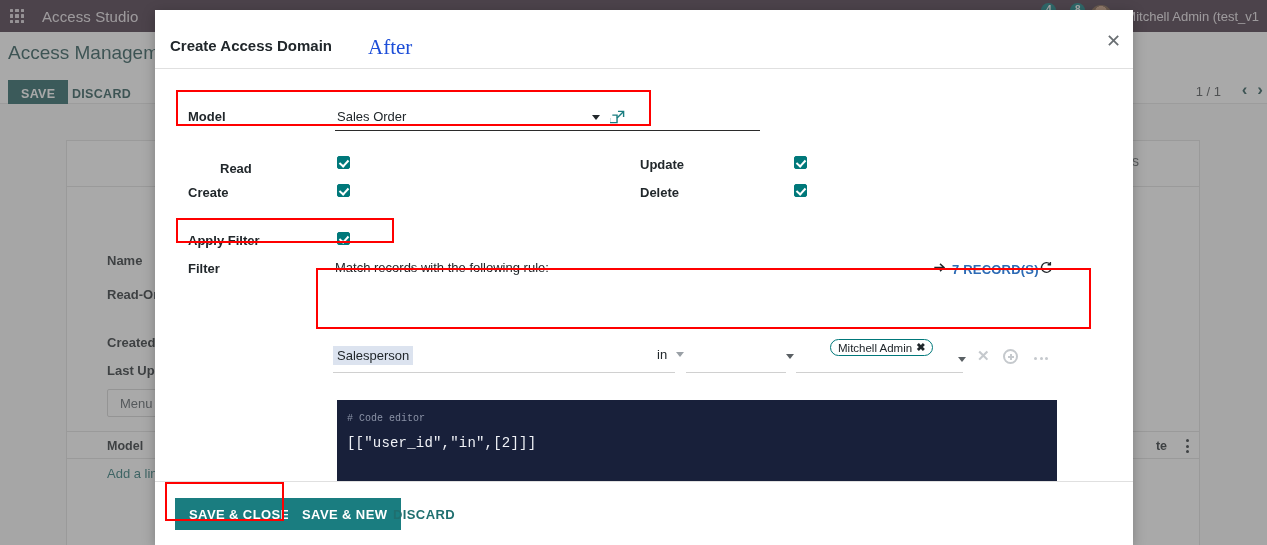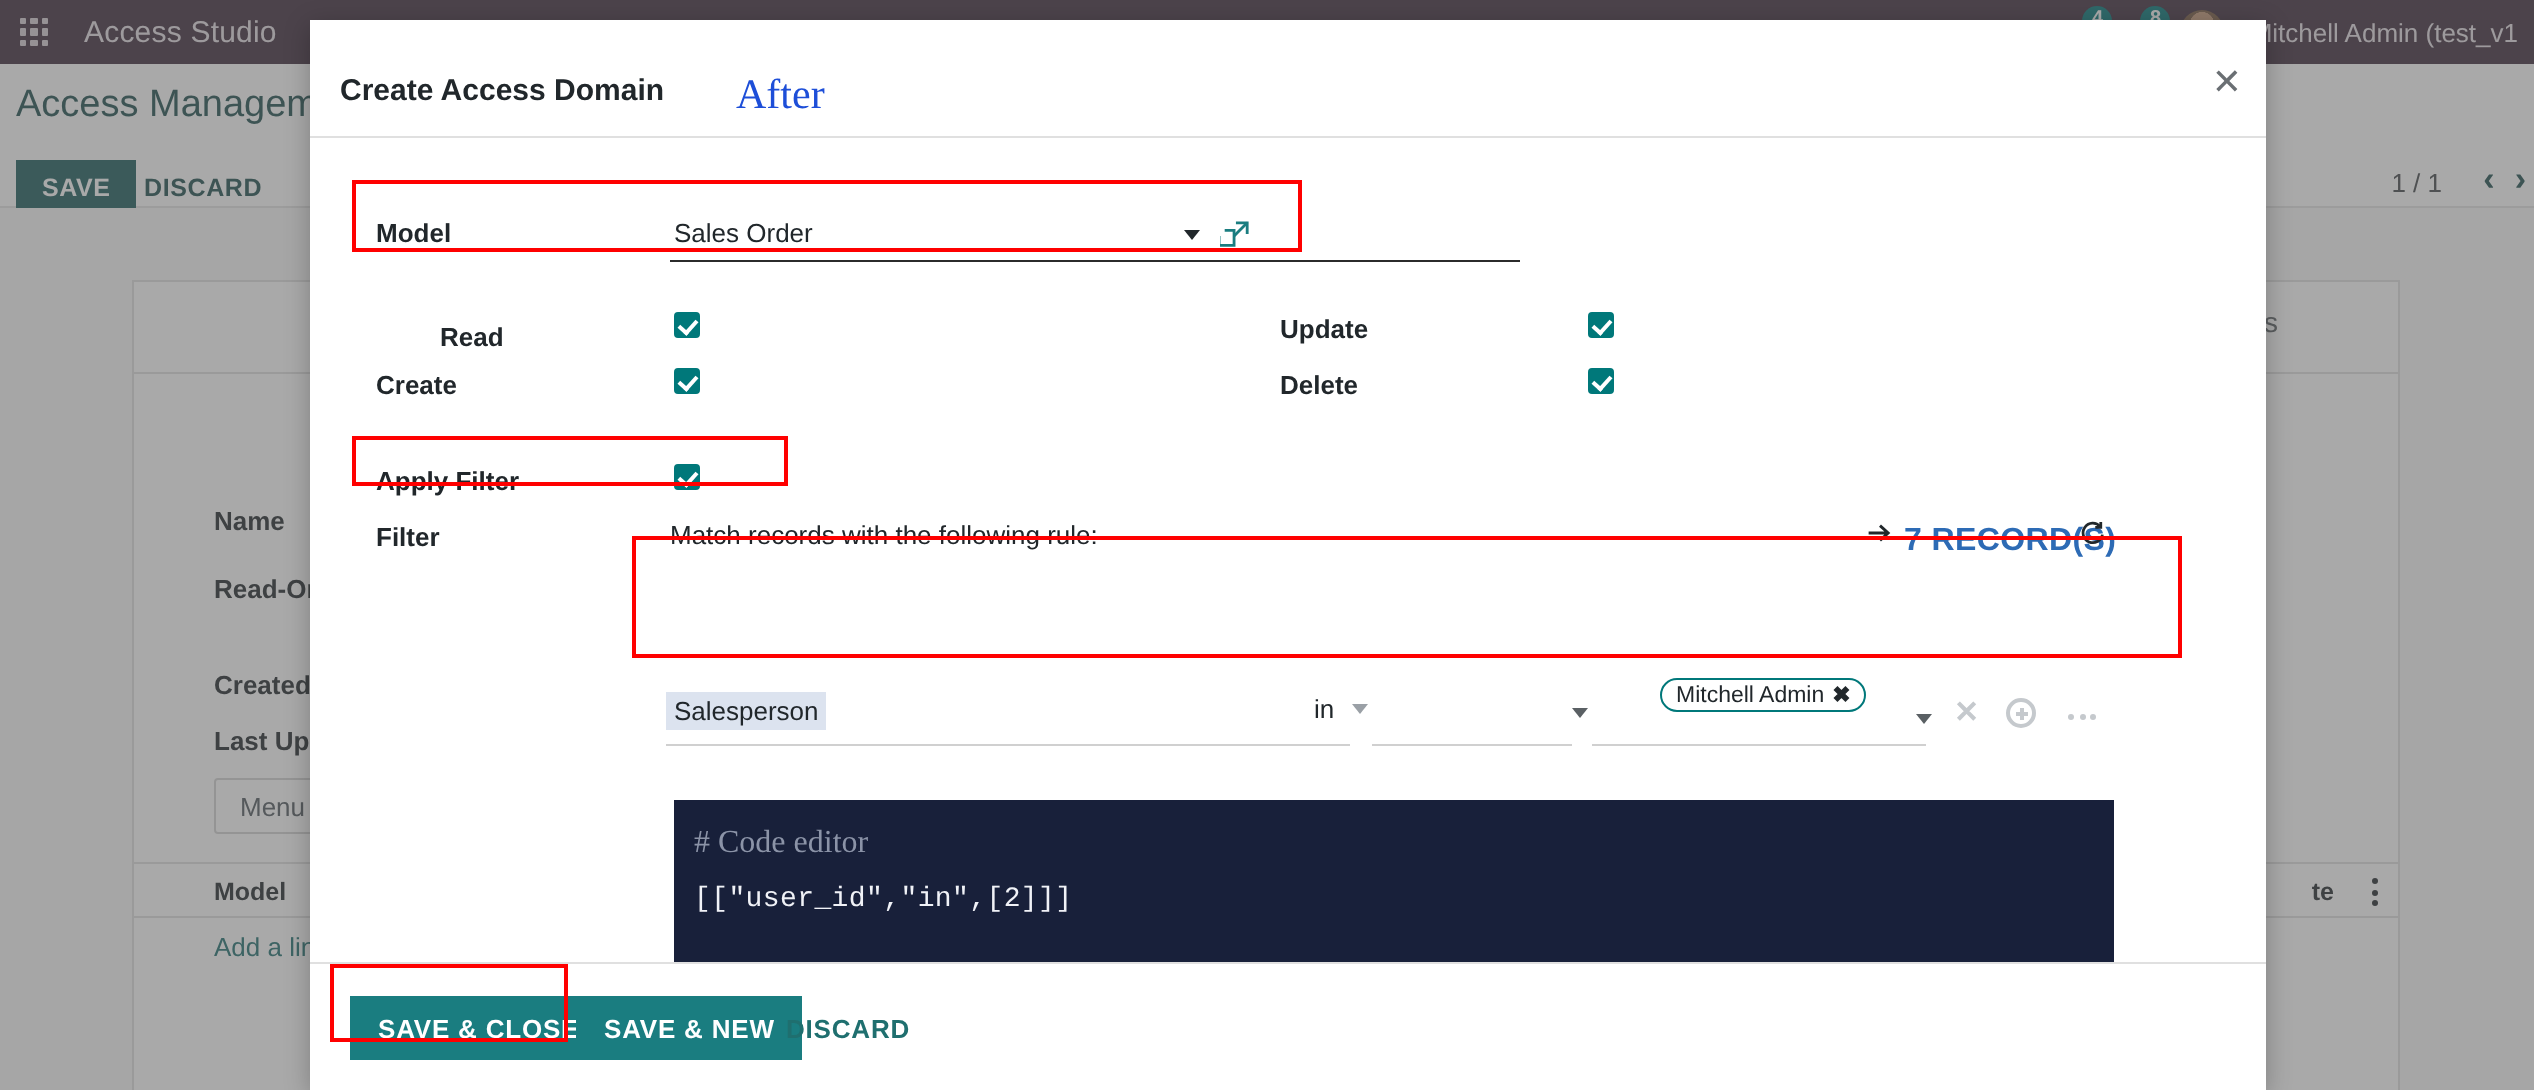--- a/index.html
+++ b/index.html
@@ -127,21 +127,21 @@
   .ck {
     position: absolute; width: 13px; height: 13px; background: #00787a;
     border: 1px solid #00787a; border-radius: 2px;
   }
   .ck::after {
     content: ""; position: absolute; left: 3px; top: 1px; width: 4px; height: 7px;
     border: solid #fff; border-width: 0 2px 2px 0; transform: rotate(42deg);
   }
 
   .hint { position: absolute; font-size: 13px; color: #21272b; }
-  .reccount { position: absolute; font-size: 16px; font-weight: 700; color: #2d6bb5; letter-spacing: .2px; }
+  .reccount { position: absolute; font-size: 13px; font-weight: 700; color: #2d6bb5; letter-spacing: .2px; }
 
   .chip-field {
     position: absolute; font-size: 13px; color: #21272b;
     background: #dce3ef; padding: 2px 4px;
   }
   .op-txt { position: absolute; font-size: 13px; color: #21272b; }
   .tag {
     position: absolute; display: inline-flex; align-items: center; gap: 4px;
     border: 1px solid #00787a; border-radius: 11px; padding: 1px 7px;
     font-size: 11.5px; color: #21272b; background: #fff; white-space: nowrap;
@@ -158,21 +158,21 @@
   }
   .ico-plus::before { left: 2.5px; top: 5px; width: 6px; height: 2px; }
   .ico-plus::after { left: 4.5px; top: 3px; width: 2px; height: 6px; }
   .ico-dots { position: absolute; display: flex; gap: 2.5px; }
   .ico-dots i { width: 3px; height: 3px; background: #c5c9cd; border-radius: 50%; display: block; }
 
   .editor {
     position: absolute; left: 337px; top: 341px; width: 720px; height: 86px;
     background: #18203a; padding: 13px 10px 0 10px;
   }
-  .editor .cmt { color: #8b93a7; font-size: 16px; font-family: Liberation Serif, serif; }
+  .editor .cmt { color: #8b93a7; font-size: 10px; font-family: Liberation Mono, monospace; }
   .editor .code { color: #f0f2f7; font-size: 14px; font-family: "Liberation Mono", monospace; margin-top: 11px; letter-spacing: .2px; }
 
   .btn-primary {
     position: absolute; background: #1a7d80; color: #fff; font-size: 13px; font-weight: 700;
     letter-spacing: .4px; height: 32px; padding: 0 14px; display: flex; align-items: center;
     border: none; cursor: pointer; font-family: "Liberation Sans", sans-serif;
   }
   .btn-link {
     position: absolute; color: #1f6f6f; font-size: 13px; font-weight: 700; letter-spacing: .4px;
     height: 32px; display: flex; align-items: center; background: none; border: none; cursor: pointer;

